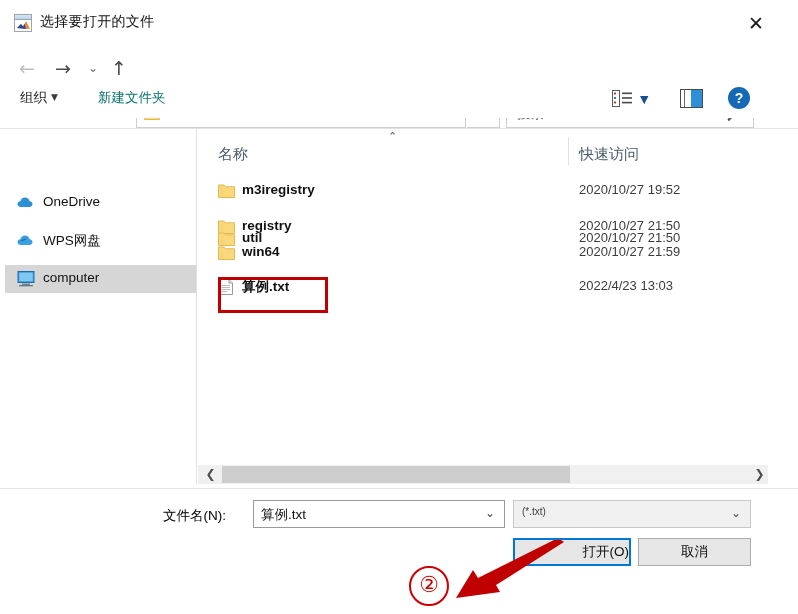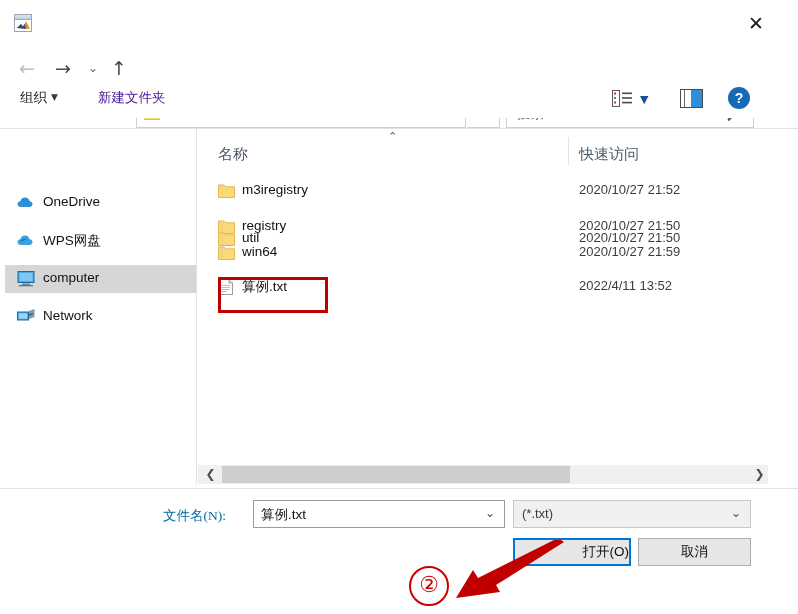--- a/index.html
+++ b/index.html
@@ -180,21 +180,21 @@
     color: #3a3a3a;
     margin-left: 4px;
     font-family: "DejaVu Sans", sans-serif;
     position: relative;
     top: -2px;
   }
   #tb-newfolder {
     position: absolute;
     left: 98px; top: 9px;
     font-size: 13.5px;
-    color: #4c1d95;
+    color: #0f766e;
     cursor: pointer;
   }
   #tb-viewicon {
     position: absolute;
     left: 612px; top: 10px;
     width: 20px; height: 17px;
     cursor: pointer;
   }
   #tb-viewcaret {
     position: absolute;
@@ -313,20 +313,21 @@
     position: absolute;
     left: 20px; top: 4px;
     width: 17px; height: 16px;
   }
   .file-row .fname {
     position: absolute;
     left: 44px; top: 3px;
     font-size: 13.5px;
     color: #111111;
     white-space: nowrap;
+    font-weight: bold;
   }
   .file-row .fdate {
     position: absolute;
     left: 381px; top: 3px;
     font-size: 13px;
     color: #3c3c3c;
     white-space: nowrap;
   }
 
   
@@ -371,22 +372,21 @@
   #bottom-divider {
     position: absolute;
     left: 0; top: 488px;
     width: 798px; height: 1px;
     background: #e2e2e2;
   }
   #fn-label {
     position: absolute;
     left: 163px; top: 507px;
     font-size: 13.5px;
-    color: #0369a1;
-    font-family: Liberation Serif, serif;
+    color: #000000;
   }
   #fn-field {
     position: absolute;
     left: 253px; top: 500px;
     width: 252px; height: 28px;
     background: #ffffff;
     border: 1px solid #9a9a9a;
     box-sizing: border-box;
     cursor: text;
   }
@@ -409,21 +409,21 @@
     left: 513px; top: 500px;
     width: 238px; height: 28px;
     background: #f0f0f0;
     border: 1px solid #c8c8c8;
     box-sizing: border-box;
     cursor: pointer;
   }
   #filter-value {
     position: absolute;
     left: 8px; top: 5px;
-    font-size: 13px;
+    font-size: 10px;
     color: #3c3c3c;
   }
   #filter-caret {
     position: absolute;
     right: 9px; top: 5px;
     font-size: 12px;
     color: #4a4a4a;
     font-family: "DejaVu Sans", sans-serif;
   }
   #btn-open {
@@ -478,20 +478,21 @@
 <body>
 
 <div id="titlebar">
   <div id="app-icon">
     <div class="bar"></div>
     <svg class="wave" viewBox="0 0 13 9">
       <path d="M0,7 L4,3 L6.5,6 L9,0 L13,8 Z" fill="#e98a1f"></path>
       <path d="M0,7 L4,3 L6,5.5 L7.5,2.5 L9,8 Z" fill="#2b4a9b"></path>
     </svg>
   </div>
+  <div id="title-text">选择要打开的文件</div>
   <div id="close-btn">✕</div>
 </div>
 
 <div id="navrow">
   <div class="navbtn" id="nav-back">←</div>
   <div class="navbtn" id="nav-fwd">→</div>
   <div class="navbtn" id="nav-recent">⌄</div>
   <div class="navbtn" id="nav-up">↑</div>
 
   <div id="addressbar">
@@ -562,44 +563,35 @@
   <div class="side-item selected" style="top:136px;">
     <svg class="ico" viewBox="0 0 19 17">
       <rect x="1" y="1.5" width="16" height="11" fill="#3aa0e0" stroke="#1b6fa8"></rect>
       <rect x="2.3" y="2.8" width="13.4" height="8.4" fill="#7fc7ef"></rect>
       <rect x="5" y="13.5" width="8" height="1.6" fill="#6b8899"></rect>
       <rect x="2" y="15.1" width="14" height="1.2" fill="#52707f"></rect>
     </svg>
     <span class="lbl">computer</span>
   </div>
 
-  <div class="side-item" style="top:174px;">
-    <svg class="ico" viewBox="0 0 19 17">
-      <rect x="0.5" y="4" width="11" height="8" fill="#3aa0e0" stroke="#1b6fa8"></rect>
-      <rect x="1.8" y="5.2" width="8.4" height="5.6" fill="#9ed4f2"></rect>
-      <path d="M12,3 L17.5,1 L17.5,9 L12,11 Z" fill="#8a99a6"></path>
-      <path d="M11,7.5 L16,5.5" stroke="#2d6f9e" stroke-width="1.4" fill="none"></path>
-    </svg>
-    <span class="lbl">Network</span>
-  </div>
 </div>
 
 <div id="filelist">
   <div id="sort-caret">⌃</div>
   <div id="col-sep"></div>
   <div class="col-head" id="col-name">名称</div>
   <div class="col-head" id="col-date">快速访问</div>
 
   <div class="file-row" style="top:50px;">
     <svg class="fico" viewBox="0 0 17 16">
       <path d="M0.5,2 L6,2 L7.3,3.8 L16.5,3.8 L16.5,14.5 L0.5,14.5 Z" fill="#fbd97a" stroke="#e0b950"></path>
       <path d="M4,14.5 L4,4.5" stroke="#e8c97f" stroke-width="0.8"></path>
     </svg>
     <span class="fname">m3iregistry</span>
-    <span class="fdate">2020/10/27 21:52</span>
+    <span class="fdate">2020/10/27 19:52</span>
   </div>
 
   <div class="file-row" style="top:86px;">
     <svg class="fico" viewBox="0 0 17 16">
       <path d="M0.5,2 L6,2 L7.3,3.8 L16.5,3.8 L16.5,14.5 L0.5,14.5 Z" fill="#fbd97a" stroke="#e0b950"></path>
       <path d="M4,14.5 L4,4.5" stroke="#e8c97f" stroke-width="0.8"></path>
     </svg>
     <span class="fname">registry</span>
     <span class="fdate">2020/10/27 21:50</span>
   </div>
@@ -622,21 +614,21 @@
     <span class="fdate">2020/10/27 21:59</span>
   </div>
 
   <div class="file-row" style="top:146px;">
     <svg class="fico" viewBox="0 0 17 16">
       <path d="M1.5,0.5 L11,0.5 L14.5,4 L14.5,15.5 L1.5,15.5 Z" fill="#ffffff" stroke="#9a9a9a"></path>
       <path d="M11,0.5 L11,4 L14.5,4" fill="#e6e6e6" stroke="#9a9a9a"></path>
       <path d="M3.5,6.5 L12,6.5 M3.5,8.5 L12,8.5 M3.5,10.5 L12,10.5 M3.5,12.5 L9,12.5" stroke="#b5b5b5" stroke-width="0.9"></path>
     </svg>
     <span class="fname">算例.txt</span>
-    <span class="fdate">2022/4/11 13:52</span>
+    <span class="fdate">2022/4/23 13:03</span>
   </div>
 </div>
 
 <div id="annot-rect"></div>
 
 <div id="hscroll">
   <div class="arrow" id="hs-left">❮</div>
   <div id="hs-thumb"></div>
   <div class="arrow" id="hs-right">❯</div>
 </div>

